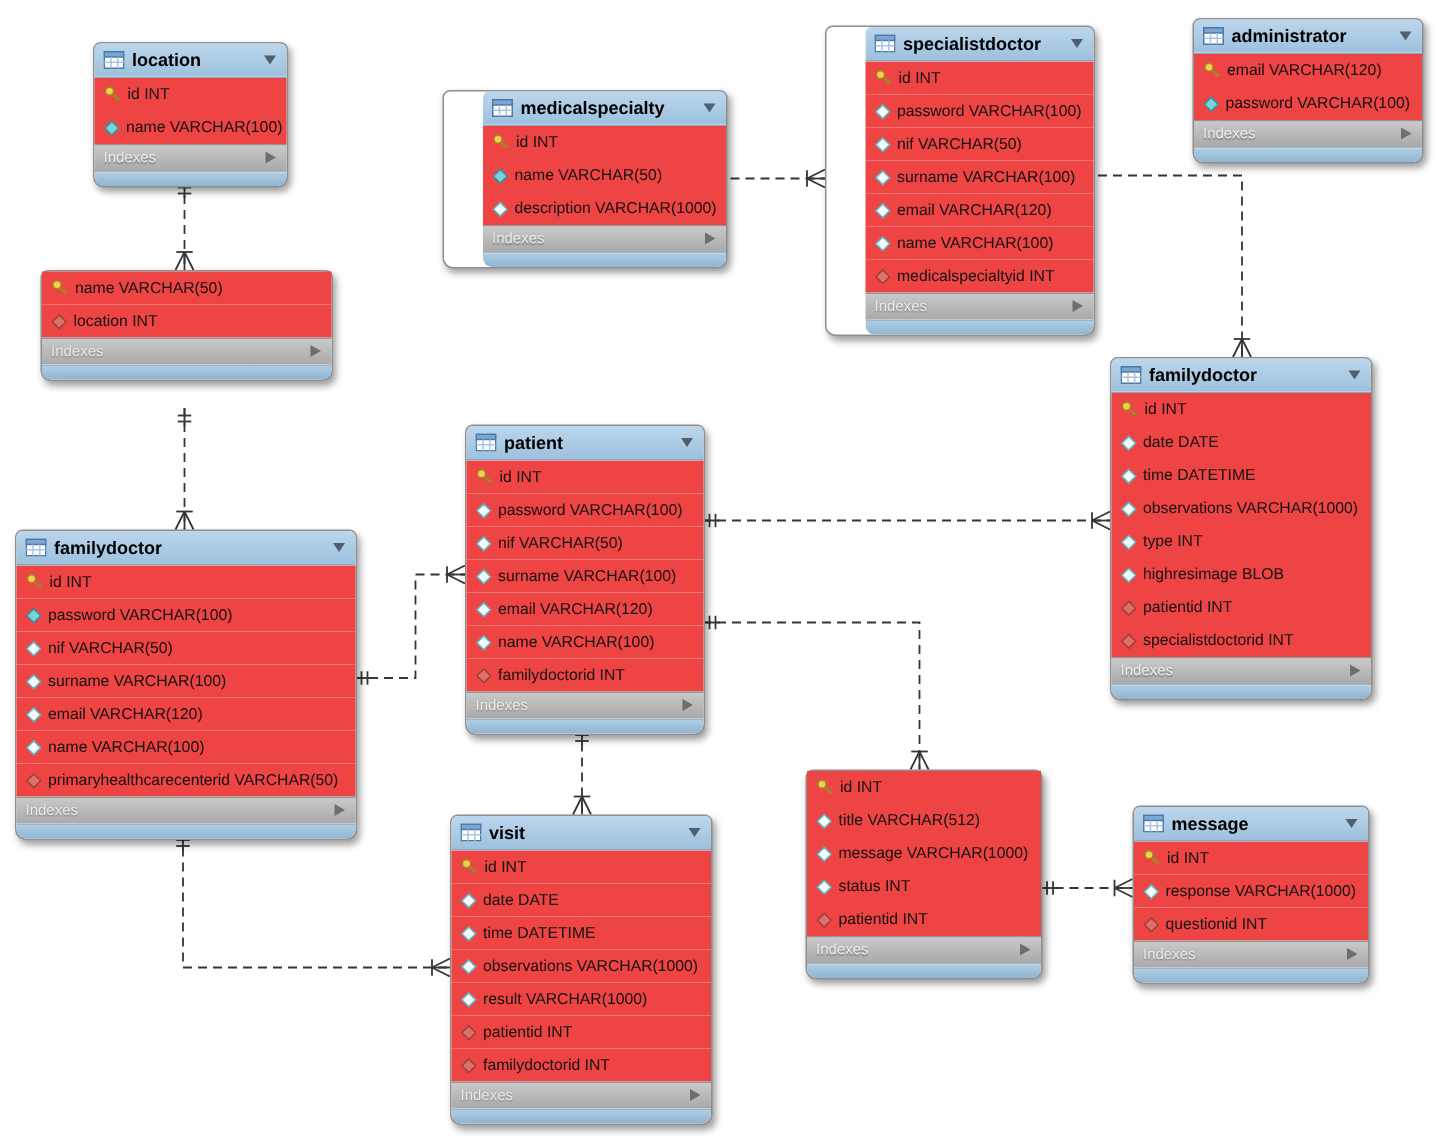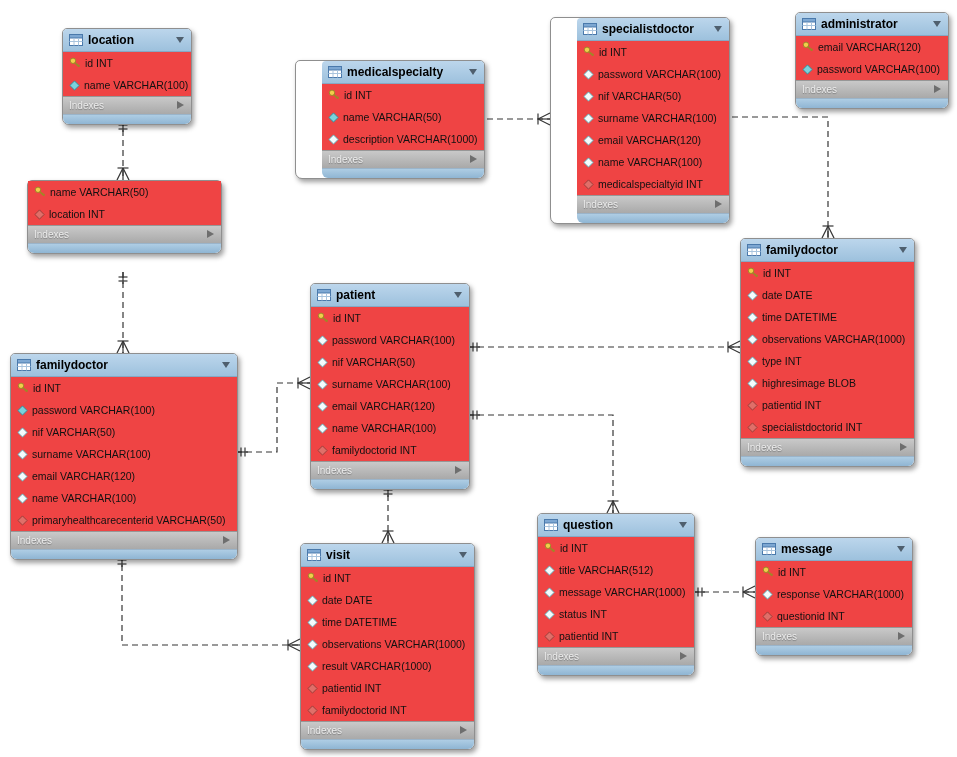--- a/index.html
+++ b/index.html
@@ -667,31 +667,20 @@
         </span>
         <span class="flabel">familydoctorid INT</span>
       </div>
       <div class="tindexes">
         <span class="ilabel">Indexes</span>
         <span class="iexpand"></span>
       </div>
       <div class="tfoot"></div>
     </div>
     <div class="table" style="left: 537px; top: 513px; width: 156px;">
-      <div class="thead">
-        <svg width="14" height="12">
-          <rect x="0.5" y="0.5" width="13" height="11" fill="#ffffff" stroke="#4a79ab"></rect>
-          <rect x="0.5" y="0.5" width="13" height="3.5" fill="#7da7d2" stroke="#4a79ab"></rect>
-          <line x1="5" y1="4" x2="5" y2="11.5" stroke="#a9c4dd"></line>
-          <line x1="9.5" y1="4" x2="9.5" y2="11.5" stroke="#a9c4dd"></line>
-          <line x1="0.5" y1="7.5" x2="13.5" y2="7.5" stroke="#a9c4dd"></line>
-        </svg>
-        <span class="ttitle">question</span>
-        <span class="tcollapse"></span>
-      </div>
       <div class="trow">
         <span class="ficon">
           <svg width="12" height="12">
             <g stroke="#a08627" stroke-width="1" fill="#f1cf4a">
               <circle cx="4" cy="3.8" r="2.7"></circle>
               <path d="M5.8 5.6 L10 9.8 M10 9.8 L10 7.8 M8.4 8.2 L8.4 6.8" fill="none" stroke-width="1.6"></path>
             </g>
           </svg>
         </span>
         <span class="flabel">id INT</span>

